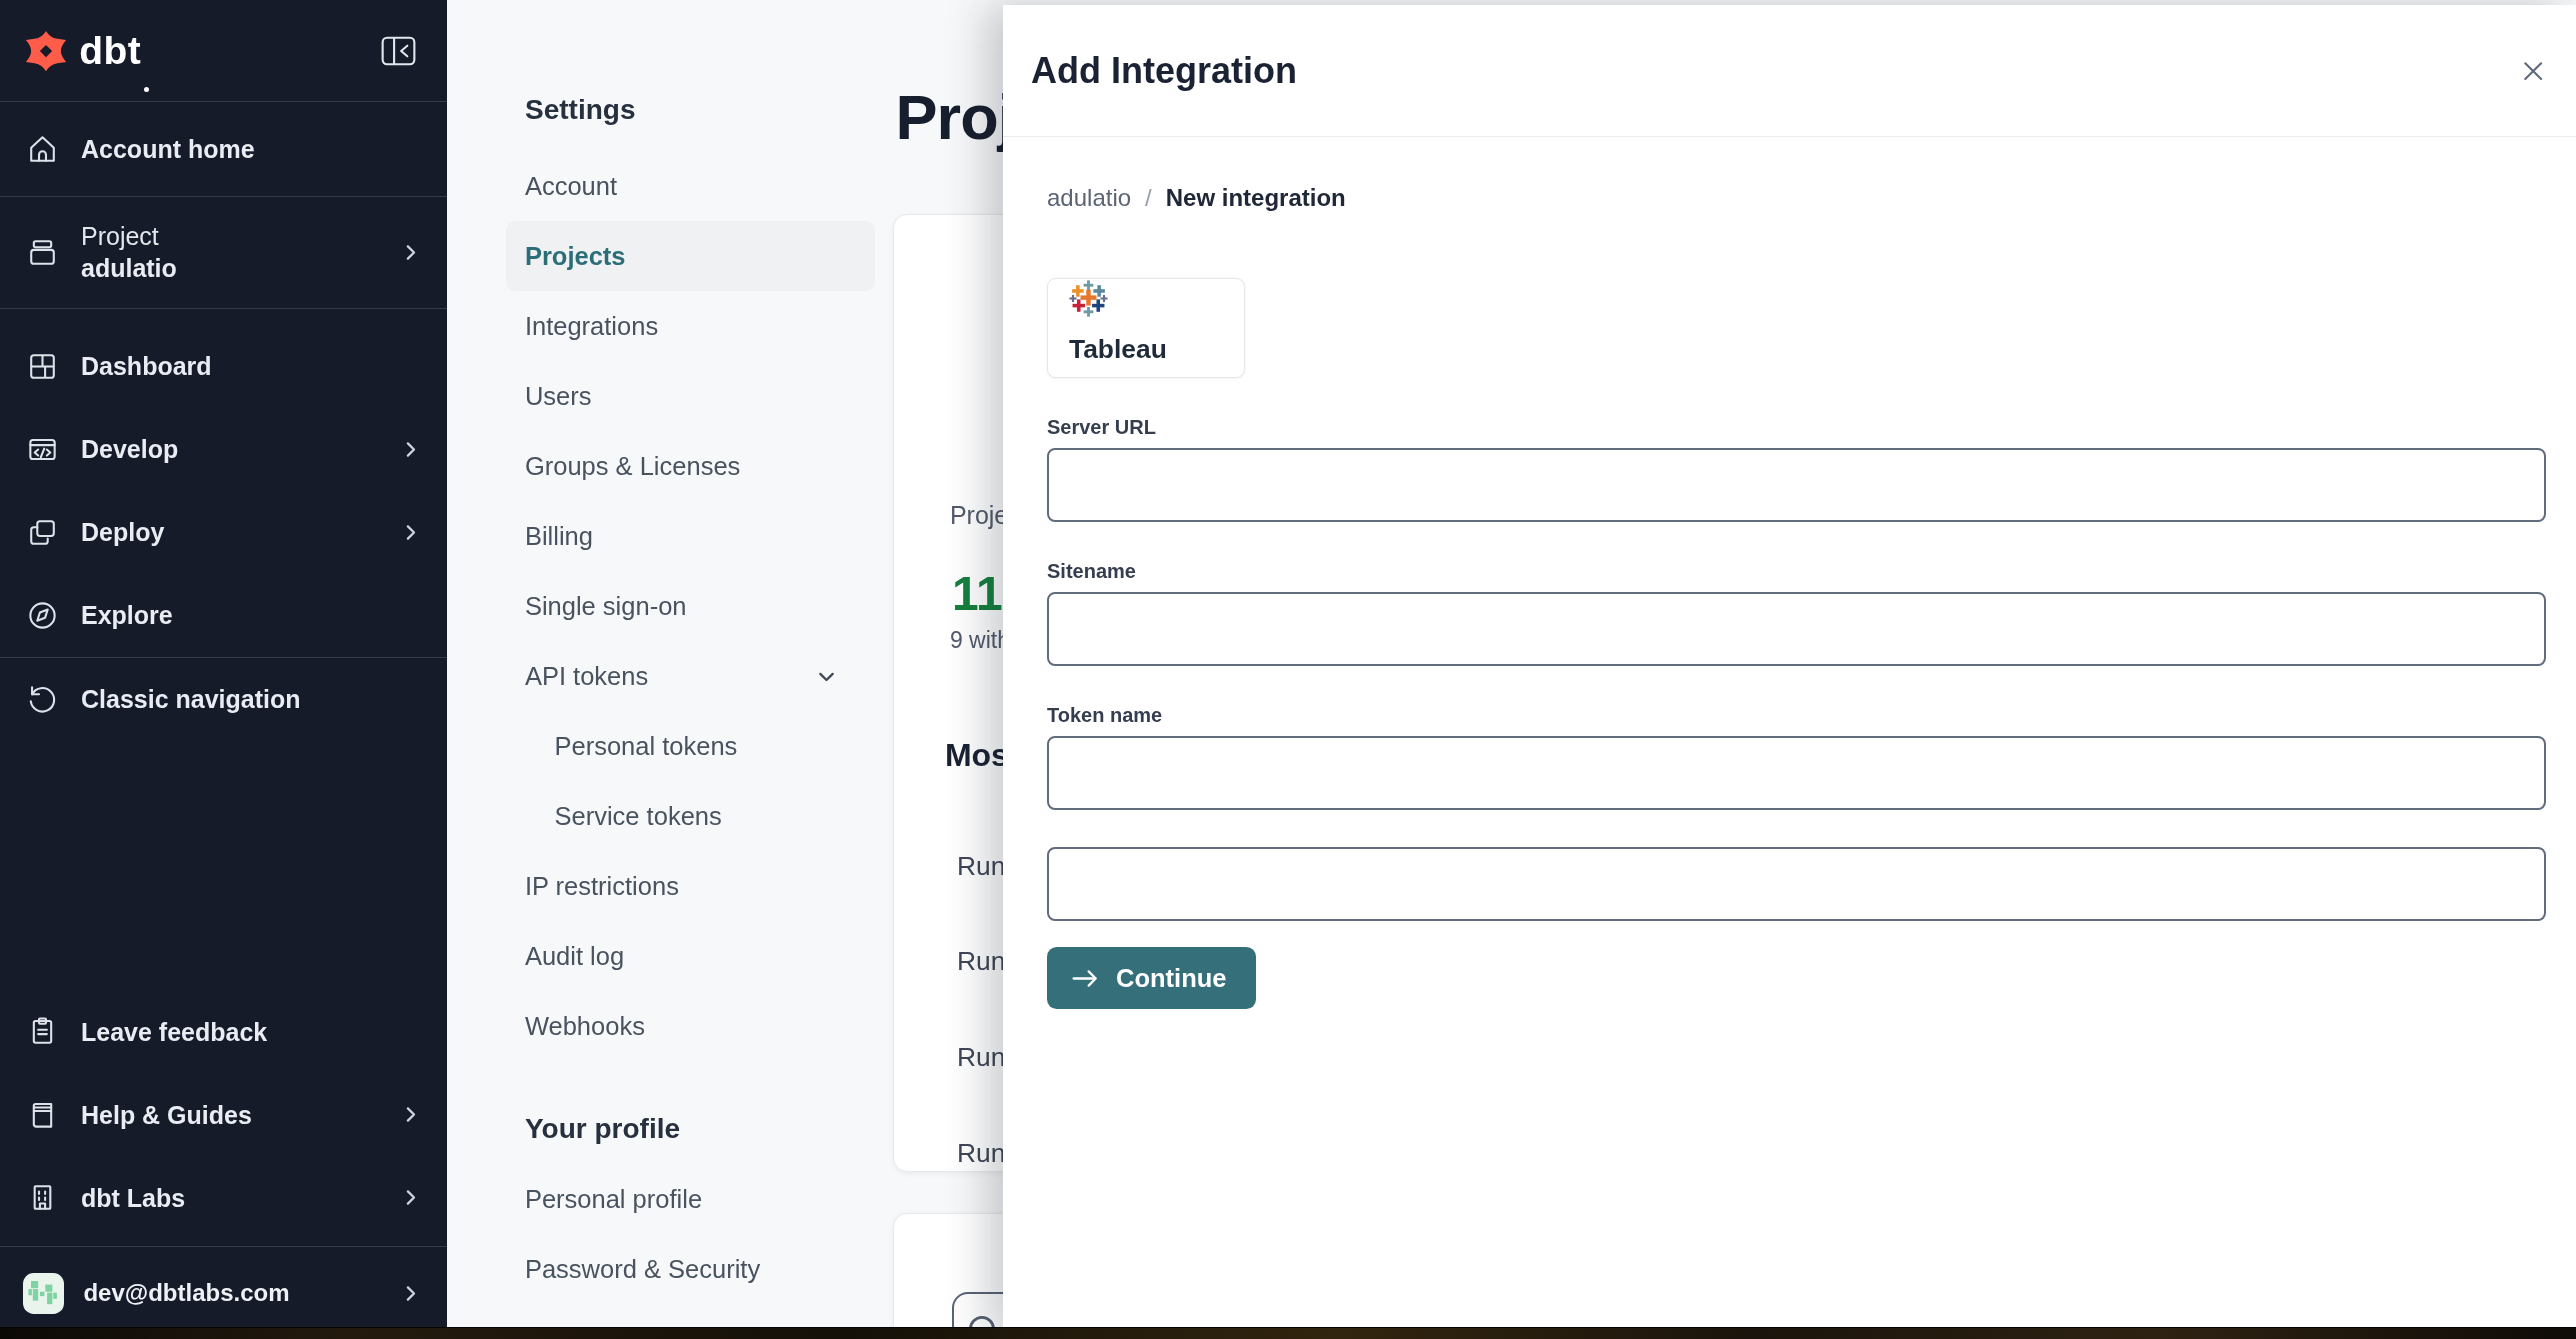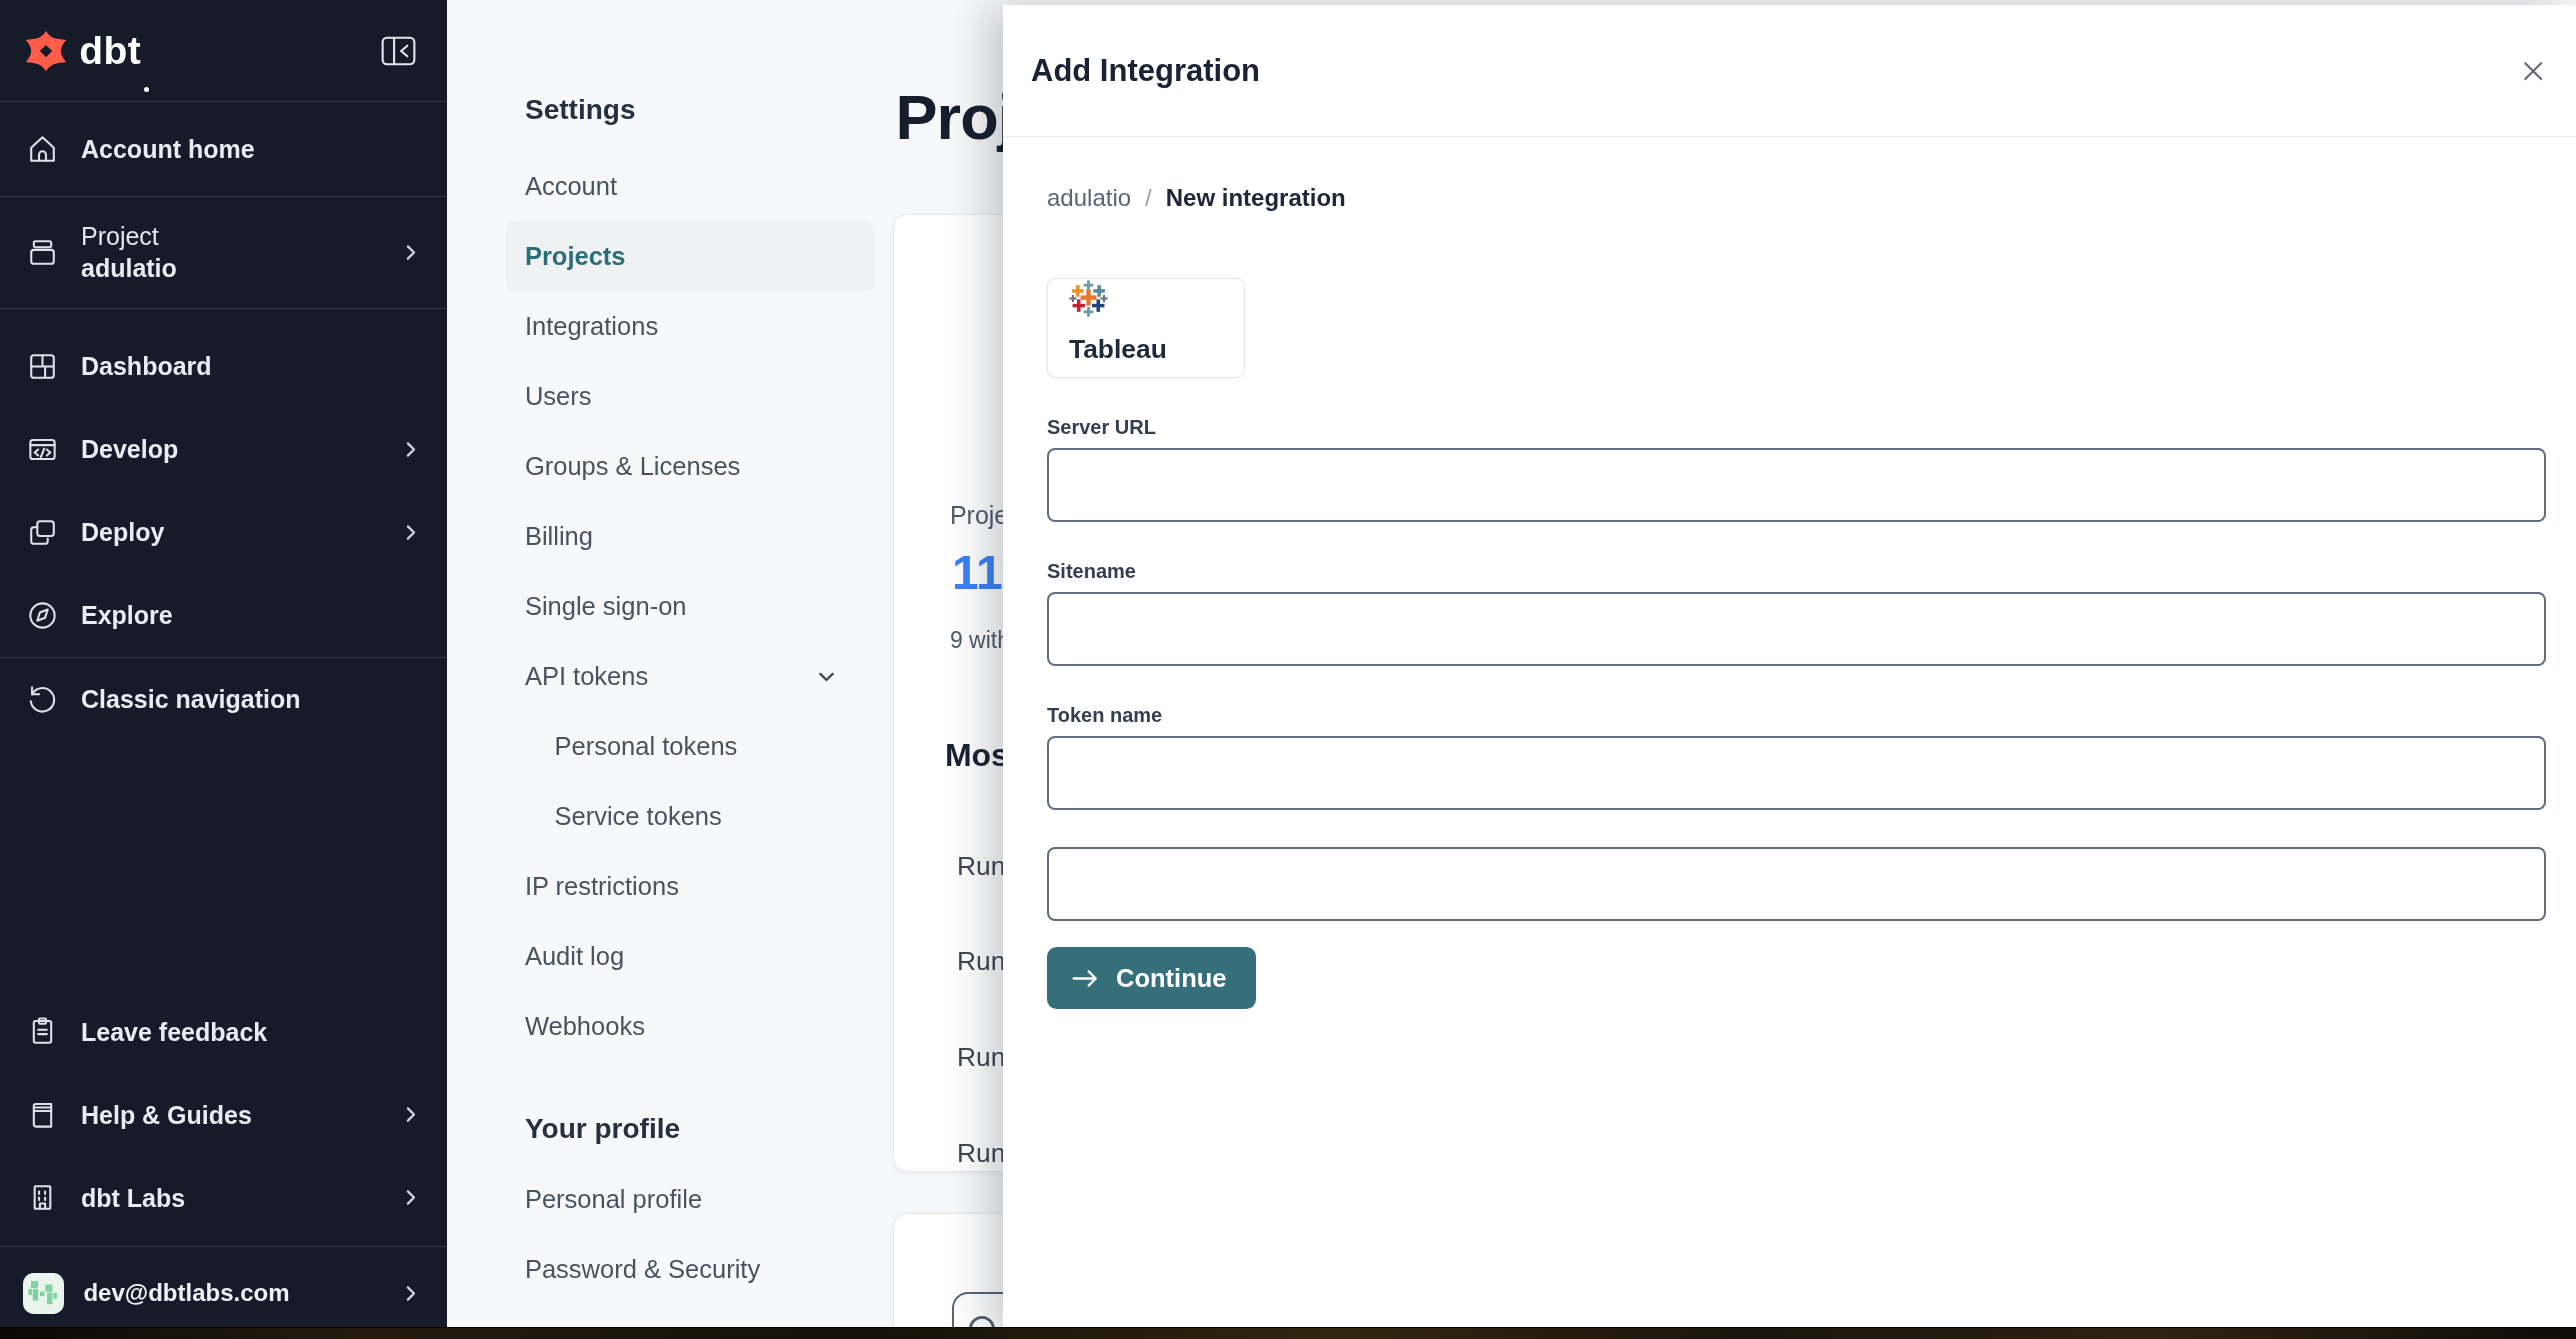--- a/index.html
+++ b/index.html
@@ -44,33 +44,33 @@
   
   .main-col{position:absolute;left:892px;top:0;width:1684px;height:1339px;}
   .page-title{position:absolute;left:3.5px;top:81px;margin:0;font-size:63px;font-weight:700;
               color:#171e2e;letter-spacing:-0.9px;white-space:nowrap;}
   .card{position:absolute;left:0.9px;background:#fff;border:1.8px solid #e7e9ec;border-radius:14px;
         box-shadow:0 1.8px 5.3px rgba(20,25,40,.05);box-sizing:border-box;}
   .card1{top:214px;width:1339px;height:958px;}
   .card2{top:1213px;width:1339px;height:255px;}
   .abs{position:absolute;white-space:nowrap;}
   .stat-label{left:56px;top:286px;font-size:25px;color:#525b6b;}
-  .stat-value{left:58px;top:330px;font-size:48px;font-weight:700;color:#3b82f6;}
+  .stat-value{left:58px;top:351px;font-size:48px;font-weight:700;color:#15803d;}
   .stat-sub{left:56px;top:412px;font-size:23px;color:#525b6b;}
   .stat-section{left:51px;top:522px;font-size:32px;font-weight:700;color:#1a2233;}
   .run-item{left:63px;font-size:26.4px;color:#3f4756;}
   .search-box{position:absolute;left:58px;top:78px;width:1181px;height:132px;border:2.6px solid #5a6476;
               border-radius:16px;box-sizing:border-box;padding:19.4px 0 0 12.3px;background:#fff;}
 
   
   .drawer{position:absolute;left:1003px;top:5.3px;right:0;bottom:0;background:#fff;z-index:5;
           box-shadow:-16px 0 39px rgba(20,26,40,.22);display:flex;flex-direction:column;}
   .drawer-header{height:131px;flex:none;display:flex;align-items:center;
                  padding:0 26.4px 0 28px;border-bottom:1.8px solid #e9ebee;}
-  .drawer-title{margin:0;font-size:31px;font-weight:700;color:#1a2233;}
+  .drawer-title{margin:0;font-size:36px;font-weight:700;color:#1a2233;}
   .close-btn{margin-left:auto;background:none;border:none;padding:3.5px;cursor:pointer;display:flex;}
   .drawer-body{padding:46px 30px 0 44px;flex:1;overflow:hidden;}
   .breadcrumb{display:flex;align-items:center;gap:14px;font-size:24px;line-height:30px;}
   .bc-project{color:#5b6474;cursor:pointer;}
   .bc-sep{color:#98a0ab;}
   .bc-current{color:#202838;font-weight:700;}
   .integration-card{margin-top:65px;width:198px;height:100px;border:1.8px solid #e4e6e9;border-radius:8.8px;
                     display:flex;align-items:flex-start;gap:16px;padding-left:21px;box-sizing:border-box;
                     background:#fff;box-shadow:0 0.9px 2.6px rgba(20,25,40,.05);cursor:pointer;flex-direction:column;}
   .integration-name{font-size:26.4px;font-weight:700;color:#1f2b3a;}

